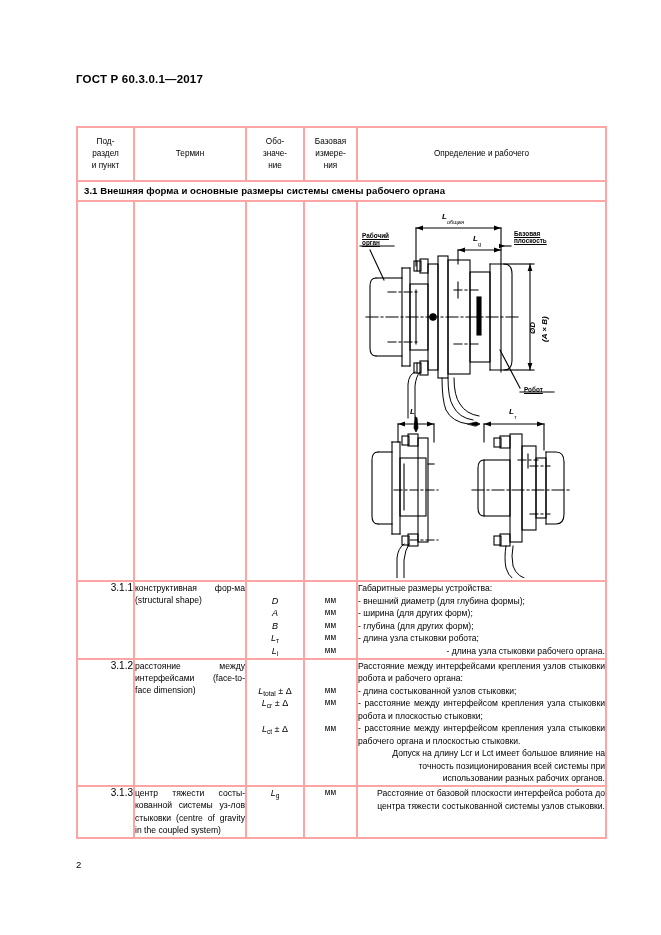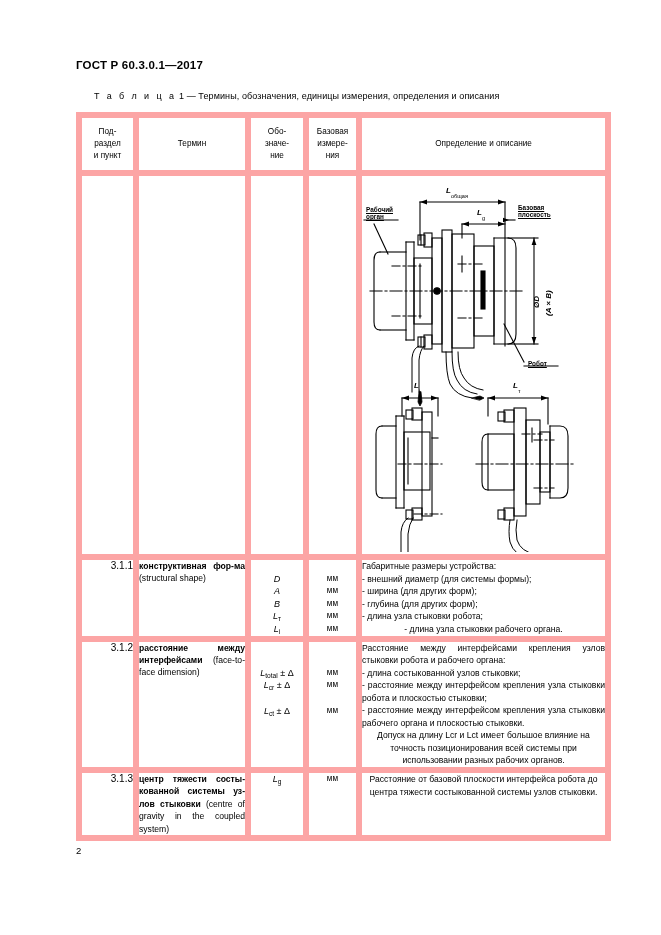--- a/index.html
+++ b/index.html
@@ -11,21 +11,21 @@
     width: 661px;
     height: 935px;
     position: relative;
     font-family: "Liberation Sans", sans-serif;
     color: #000000;
     overflow: hidden;
   }
 
   .page {
     position: absolute;
-    left: 0; top: 0;
+    left: 0; top: 14px;
     width: 661px;
     height: 700px;
   }
 
   
   .doc-header {
     position: absolute;
     left: 76px;
     top: 59px;
     font-size: 11.5px;
@@ -48,21 +48,21 @@
   
   .tbl {
     position: absolute;
     left: 76px;
     top: 112px;
     width: 529px;
     border-collapse: collapse;
     table-layout: fixed;
   }
   .tbl td, .tbl th {
-    border: 6px solid #fca5a5;
+    border: 2px solid #fca5a5;
     padding: 0;
     vertical-align: top;
     font-weight: normal;
   }
   .tbl th {
     text-align: center;
     vertical-align: middle;
     font-size: 8.2px;
     line-height: 1.5;
     height: 48px;
@@ -103,41 +103,41 @@
     font-size: 10px;
     text-align: right;
     padding: 5px 2px 2px 2px;
   }
   .cell-term {
     font-size: 8.6px;
     padding: 5px 5px 2px 6px;
     line-height: 1.45;
     text-align: justify;
   }
-  .cell-term b { font-weight: bold; }
+  .cell-term b { font-weight: normal; }
   .cell-sym {
     font-size: 9px;
     text-align: center;
     padding: 4px 2px 2px 2px;
     line-height: 1.55;
   }
   .cell-unit {
     font-size: 8.2px;
     text-align: center;
     padding: 4px 2px 2px 2px;
     line-height: 1.55;
   }
   .cell-def {
     font-size: 8.6px;
     padding: 5px 6px 2px 6px;
     line-height: 1.46;
     text-align: justify;
   }
   .cell-def div { text-align: justify; }
-  .cell-def div:last-child { text-align: center; }
+  .cell-def div:last-child { text-align: right; }
 
   .sym-line { display: block; height: 12.6px; }
   .sym-line i { font-style: italic; }
   .sym-line sub {
     font-size: 6.6px;
     font-style: normal;
     vertical-align: baseline;
     position: relative;
     top: 2px;
   }
@@ -182,25 +182,20 @@
     transform-origin: left top;
   }
 </style>
 </head>
 <body>
 
 <div class="page">
 
   <div class="doc-header">ГОСТ Р 60.3.0.1—2017</div>
 
-  <div class="table-caption">
-    <span class="spaced">Т а б л и ц а</span>
-    <span>1</span>
-    <span>— Термины, обозначения, единицы измерения, определения и описания</span>
-  </div>
 
   <table class="tbl">
     <colgroup>
       <col class="col-a">
         <col class="col-b">
         <col class="col-c">
         <col class="col-d">
         <col class="col-e">
     </colgroup>
     <thead>
@@ -217,26 +212,29 @@
           <div>Обо-</div>
           <div>значе-</div>
           <div>ние</div>
         </th>
         <th>
           <div>Базовая</div>
           <div>измере-</div>
           <div>ния</div>
         </th>
         <th>
-          <div>Определение и описание</div>
+          <div>Определение и рабочего</div>
         </th>
       </tr>
     </thead>
     <tbody>
 
+      <tr class="section-row">
+        <td colspan="5">3.1 Внешняя форма и основные размеры системы смены рабочего органа</td>
+      </tr>
 
       <tr>
         <td></td>
         <td></td>
         <td></td>
         <td></td>
         <td class="draw-cell">
           <div class="drawing-wrap">
 
             <svg width="249" height="376" viewBox="0 0 249 376">
@@ -438,21 +436,21 @@
         <td class="cell-unit">
           <span class="sym-pad-row1"></span>
           <span class="unit-line">мм</span>
           <span class="unit-line">мм</span>
           <span class="unit-line">мм</span>
           <span class="unit-line">мм</span>
           <span class="unit-line">мм</span>
         </td>
         <td class="cell-def">
           <div>Габаритные размеры устройства:</div>
-          <div>- внешний диаметр (для системы формы);</div>
+          <div>- внешний диаметр (для глубина формы);</div>
           <div>- ширина (для других форм);</div>
           <div>- глубина (для других форм);</div>
           <div>- длина узла стыковки робота;</div>
           <div>- длина узла стыковки рабочего органа.</div>
         </td>
       </tr>
 
       <tr>
         <td class="cell-num">3.1.2</td>
         <td class="cell-term">

